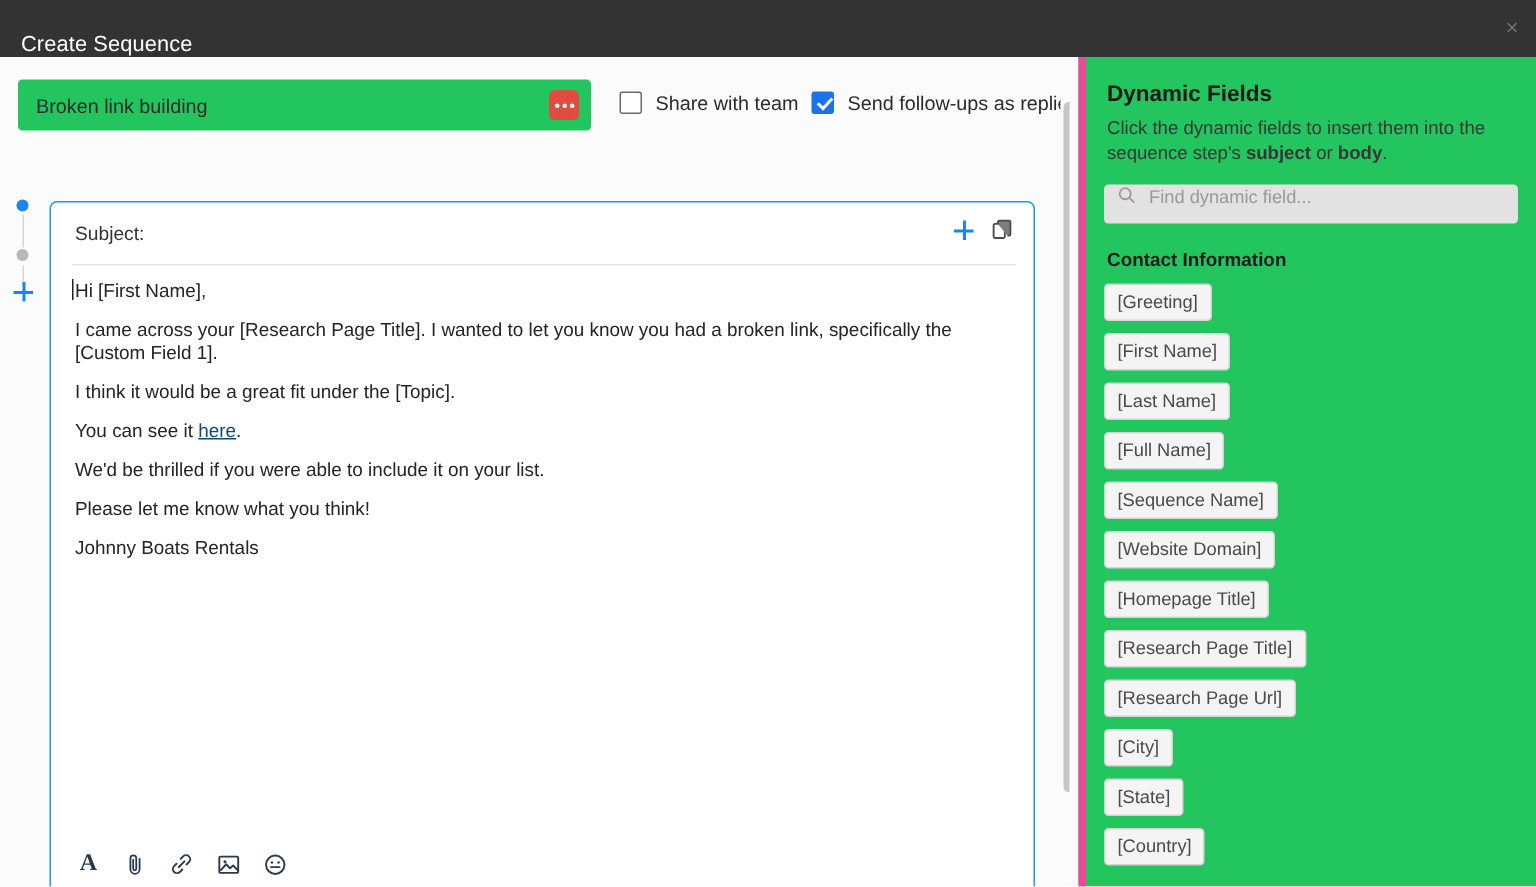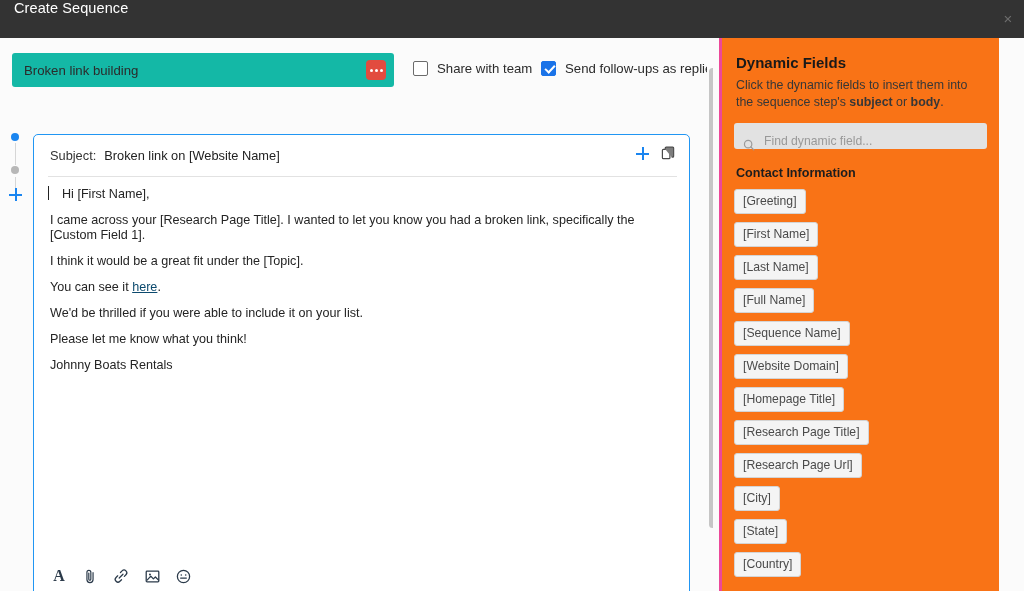--- a/index.html
+++ b/index.html
@@ -15,21 +15,21 @@
     position: relative;
     width: 1024px; height: 591px;
     background: #ffffff;
   }
 
   
   .titlebar {
     position: absolute; top: 0; left: 0;
     width: 1024px; height: 38px;
     background: #333333;
-    display: flex; align-items: flex-start;
+    display: flex; align-items: flex-end;
   }
   .titlebar-title {
     color: #ffffff;
     font-size: 14.5px;
     font-weight: 500;
     margin-left: 14px;
     letter-spacing: .1px;
   }
   .titlebar-close {
     position: absolute;
@@ -62,21 +62,21 @@
   
   .toprow {
     position: absolute;
     top: 15px; left: 0;
     width: 713px; height: 36px;
   }
   .seq-name-field {
     position: absolute;
     left: 12px; top: 0;
     width: 382px; height: 34px;
-    background: #14b8a6;
+    background: #22c55e;
     border-radius: 3px;
     display: flex; align-items: center;
   }
   .seq-name-value {
     font-size: 13.2px;
     color: #2b2b2b;
     margin-left: 12px;
   }
   .grammarly-badge {
     position: absolute;
@@ -221,21 +221,21 @@
     position: absolute;
     left: 16px; top: 52px;
     width: 625px;
   }
   .body-text p {
     margin: 0 0 11px 0;
     font-size: 12.6px;
     line-height: 15px;
     color: #242424;
   }
-  .body-text p:first-child { position: relative; padding-left: 12px; }
+  .body-text p:first-child { position: relative; }
   .caret {
     position: absolute;
     left: -2px; top: -1px;
     width: 1px; height: 14px;
     background: #222;
   }
   .body-text a {
     color: #0c4a6e;
     text-decoration: underline;
   }
@@ -271,23 +271,23 @@
     width: 7px; height: 460px;
     background: #c6c6c6;
     border-radius: 4px;
     cursor: pointer;
   }
 
   
   .right-pane {
     position: absolute;
     top: 0; left: 719px;
-    width: 280px; height: 553px;
-    background: #f97316;
-    border-left: 3px solid #ec4899;
+    width: 305px; height: 553px;
+    background: #22c55e;
+    border-left: 5px solid #ec4899;
     overflow: hidden;
   }
   .rp-title {
     margin: 16px 0 0 14px;
     font-size: 15px;
     font-weight: bold;
     color: #191919;
   }
   .rp-desc {
     margin: 6px 14px 0 14px;
@@ -295,21 +295,21 @@
     line-height: 16.5px;
     color: #373737;
   }
   .rp-desc b { font-weight: bold; }
   .rp-search {
     position: relative;
     margin: 13px 12px 0 12px;
     height: 26px;
     background: #e2e2e2;
     border-radius: 3px;
-    display: flex; align-items: flex-end;
+    display: flex; align-items: flex-start;
     cursor: text;
   }
   .rp-search .sicon {
     margin-left: 9px;
     width: 12px; height: 12px;
     flex: 0 0 auto;
   }
   .rp-search input {
     border: none; outline: none; background: transparent;
     font-family: "Liberation Sans", sans-serif;
@@ -381,21 +381,20 @@
         <div class="rail-line a"></div>
         <div class="rail-dot idle"></div>
         <div class="rail-line b"></div>
         <div class="rail-plus"></div>
       </div>
 
       <div class="step-card">
 
         <div class="subject-row">
           <span class="subject-label">Subject:</span>
-          <span class="subject-value">Broken link on [Website Name]</span>
           <div class="subject-actions">
             <div class="icon-plus"></div>
             <span class="icon-copy">
               <svg width="15" height="15" viewBox="0 0 16 16">
                 <rect x="1.5" y="3.5" width="8" height="10" rx="1" fill="none" stroke="#4a4a4a" stroke-width="1.3"></rect>
                 <path d="M4.5 3.5V2.2a1 1 0 0 1 1-1h7a1 1 0 0 1 1 1v8.6a1 1 0 0 1-1 1h-1.2" fill="#7d7d7d" stroke="#4a4a4a" stroke-width="1.2"></path>
               </svg>
             </span>
           </div>
         </div>

